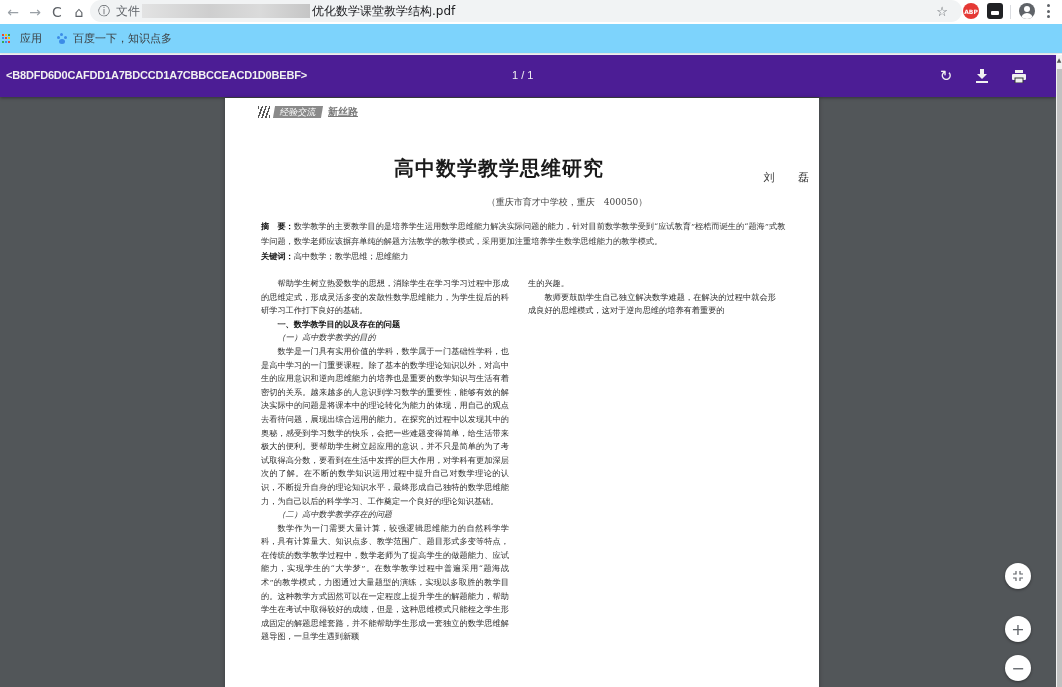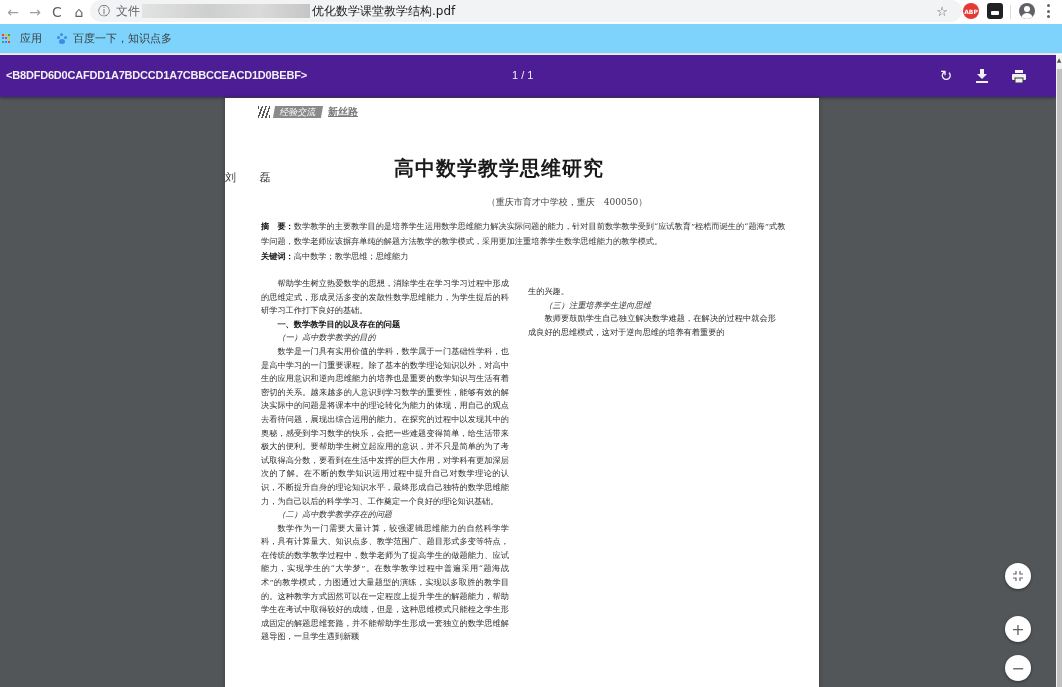--- a/index.html
+++ b/index.html
@@ -44,30 +44,30 @@
   .download { left: 972px; }
   .print { left: 1009px; }
 
   .page { position: absolute; left: 225px; top: 43px; width: 594px; height: 600px; background: #fff; box-shadow: 0 0 4px rgba(0,0,0,.3); overflow: hidden; font-family: "DejaVu Serif", serif; color: #2a2a2a; }
   .column-tag { position: absolute; left: 33px; top: 7px; display: flex; align-items: center; font-size: 10px; }
   .tag-bars { width: 12px; height: 12px; margin-right: 4px; background: repeating-linear-gradient(110deg, #555 0 1.5px, transparent 1.5px 3.5px); }
   .tag-box { background: #8a8a8a; color: #fff; padding: 0 6px; height: 12px; line-height: 12px; font-size: 9px; transform: skewX(-10deg); margin-right: 6px; }
   .tag-new { color: #777; font-weight: bold; font-size: 10px; text-decoration: underline; }
 
   .art-title { position: absolute; left: 1px; width: 546px; top: 33px; text-align: center; font-size: 20px; font-weight: bold; font-family: "DejaVu Serif", serif; color: #1a1a1a; letter-spacing: 1px; margin-top: 24px; }
-  .art-author { position: absolute; left: 0; width: 594px; top: 72px; text-align: left; font-size: 11px; color: #333; letter-spacing: 10px; }
+  .art-author { position: absolute; left: 0; width: 594px; top: 72px; text-align: right; font-size: 11px; color: #333; letter-spacing: 10px; }
   .art-affil { position: absolute; left: 0; width: 684px; top: 98px; text-align: center; font-size: 9px; color: #444; }
   .abstract { position: absolute; left: 36px; top: 121px; width: 528px; font-size: 8.2px; line-height: 15px; color: #333; }
   .abstract b { font-family: "DejaVu Sans", sans-serif; color: #111; }
   .keywords { position: absolute; left: 36px; top: 151px; width: 528px; font-size: 8.2px; line-height: 15px; color: #333; }
   .keywords b { font-family: Liberation Serif, serif; color: #111; }
 
   .col { position: absolute; top: 179px; width: 248px; font-size: 8.2px; line-height: 13.6px; color: #2d2d2d; text-align: justify; }
   .col.left { left: 36px; }
-  .col.right { left: 303px; margin-top: 8px; }
+  .col.right { left: 303px; }
   .col p { text-indent: 2em; }
   .col p.noindent { text-indent: 0; }
   .col .h1 { font-family: "DejaVu Sans", sans-serif; font-weight: bold; text-indent: 2em; color: #111; }
   .col .h2 { text-indent: 2em; font-style: italic; color: #333; }
 
   
   .fab { position: absolute; left: 1005px; width: 26px; height: 26px; border-radius: 50%; background: #fff; box-shadow: 0 1px 3px rgba(0,0,0,.4); display: flex; align-items: center; justify-content: center; color: #5f6368; font-family: "DejaVu Sans", sans-serif; }
   .fab.fit { top: 563px; font-size: 9px; }
   .fab.zin { top: 616px; font-size: 16px; }
   .fab.zout { top: 655px; font-size: 16px; }
@@ -181,21 +181,20 @@
       <p>帮助学生树立热爱数学的思想，消除学生在学习学习过程中形成的思维定式，形成灵活多变的发散性数学思维能力，为学生提后的科研学习工作打下良好的基础。</p>
       <p class="h1">一、数学教学目的以及存在的问题</p>
       <p class="h2">（一）高中数学教学的目的</p>
       <p>数学是一门具有实用价值的学科，数学属于一门基础性学科，也是高中学习的一门重要课程。除了基本的数学理论知识以外，对高中生的应用意识和逆向思维能力的培养也是重要的数学知识与生活有着密切的关系。越来越多的人意识到学习数学的重要性，能够有效的解决实际中的问题是将课本中的理论转化为能力的体现，用自己的观点去看待问题，展现出综合运用的能力。在探究的过程中以发现其中的奥秘，感受到学习数学的快乐，会把一些难题变得简单，给生活带来极大的便利。要帮助学生树立起应用的意识，并不只是简单的为了考试取得高分数，要看到在生活中发挥的巨大作用，对学科有更加深层次的了解。在不断的数学知识运用过程中提升自己对数学理论的认识，不断提升自身的理论知识水平，最终形成自己独特的数学思维能力，为自己以后的科学学习、工作奠定一个良好的理论知识基础。</p>
       <p class="h2">（二）高中数学教学存在的问题</p>
       <p>数学作为一门需要大量计算，较强逻辑思维能力的自然科学学科，具有计算量大、知识点多、教学范围广、题目形式多变等特点，在传统的数学教学过程中，数学老师为了提高学生的做题能力、应试能力，实现学生的“大学梦”。在数学教学过程中普遍采用“题海战术”的教学模式，力图通过大量题型的演练，实现以多取胜的教学目的。这种教学方式固然可以在一定程度上提升学生的解题能力，帮助学生在考试中取得较好的成绩，但是，这种思维模式只能桎之学生形成固定的解题思维套路，并不能帮助学生形成一套独立的数学思维解题导图，一旦学生遇到新颖</p>
     </div>
 
     <div class="col right">
       <p class="noindent">生的兴趣。</p>
-      <p class="h2">（三）注重培养学生逆向思维</p>
       <p>教师要鼓励学生自己独立解决数学难题，在解决的过程中就会形成良好的思维模式，这对于逆向思维的培养有着重要的</p>
     </div>
   </div>
 </div>
 
 <div class="fab fit">
   <svg width="10" height="10" viewBox="0 0 10 10">
       <path d="M3 0v3H0M7 0v3h3M3 10V7H0M7 10V7h3" stroke="#5f6368" stroke-width="1.2" fill="none"></path>
     </svg>
 </div>

